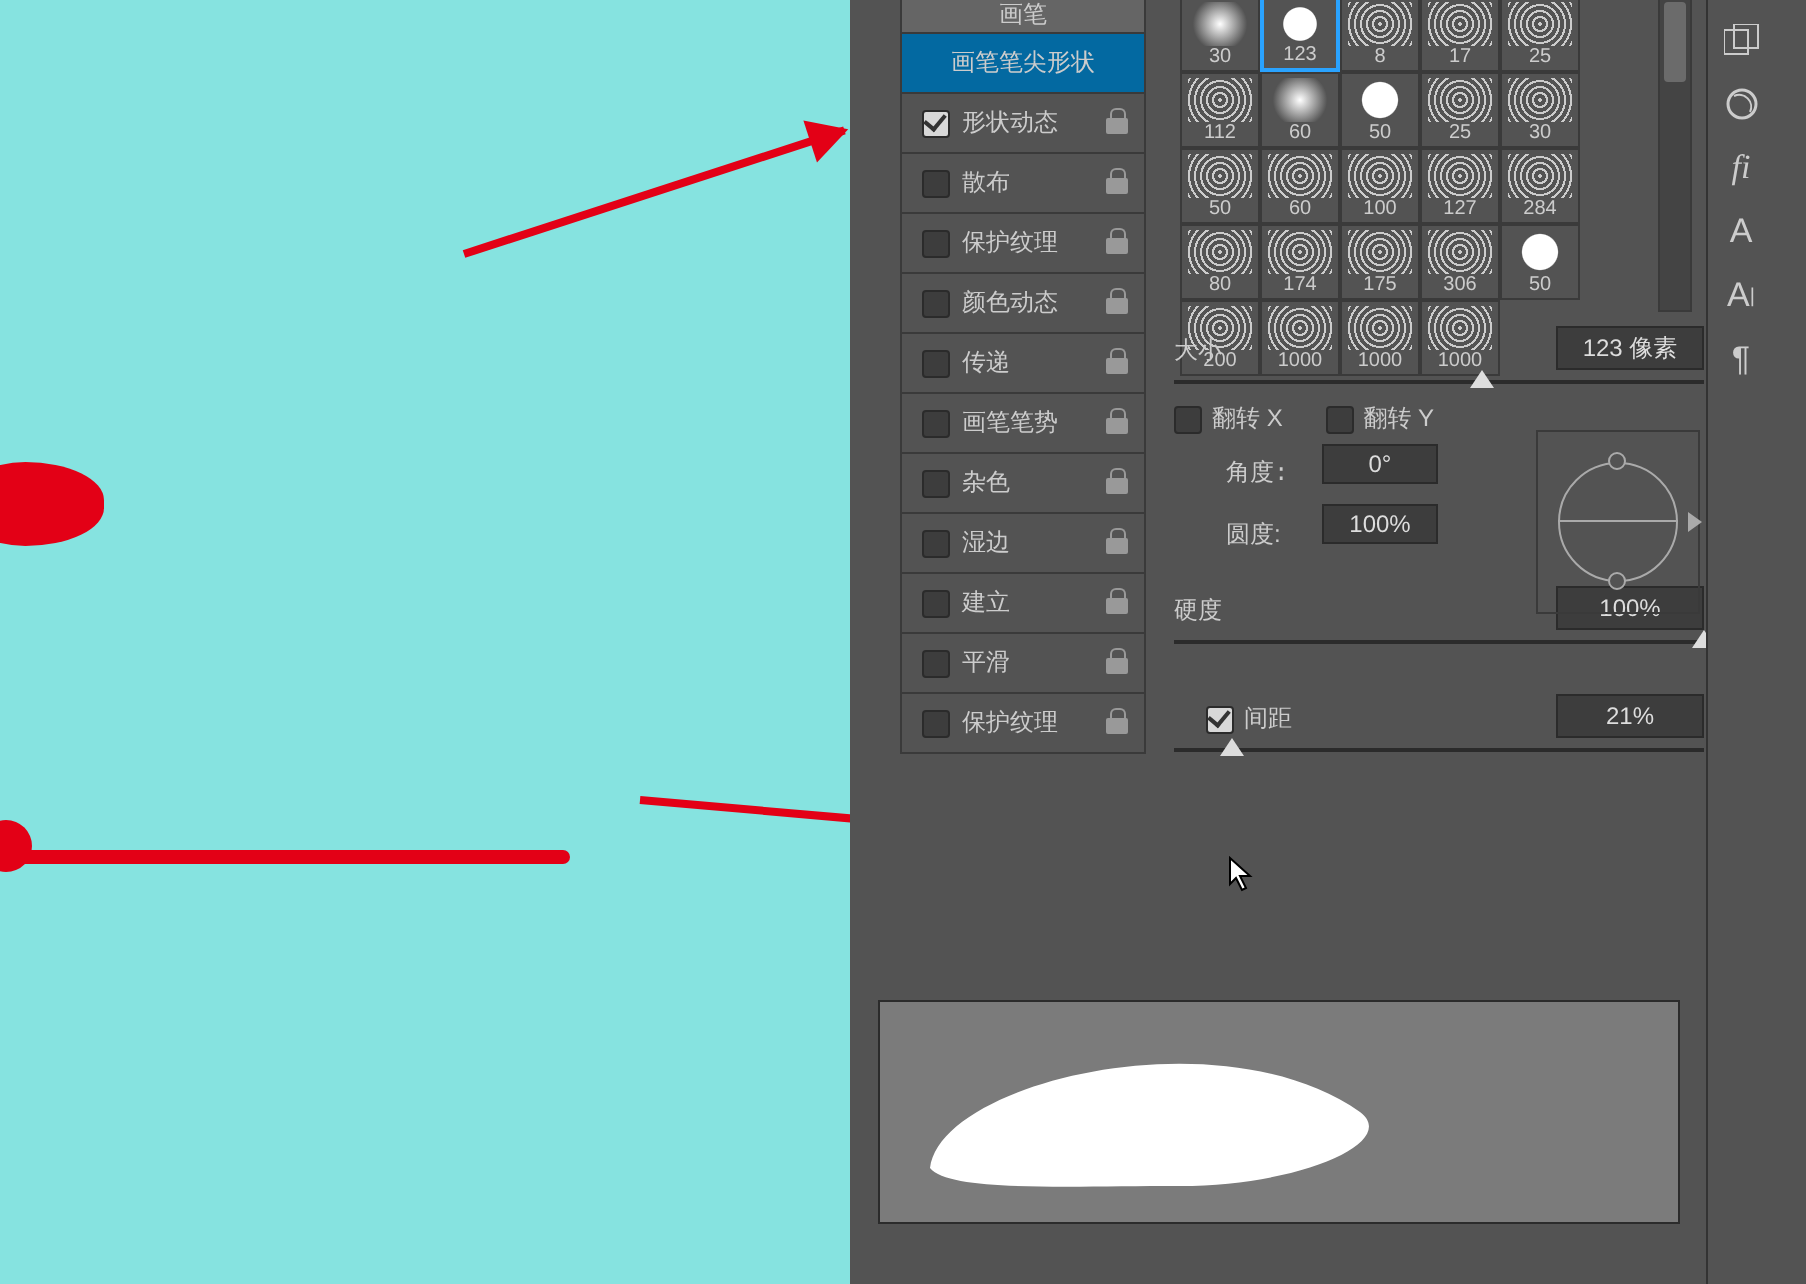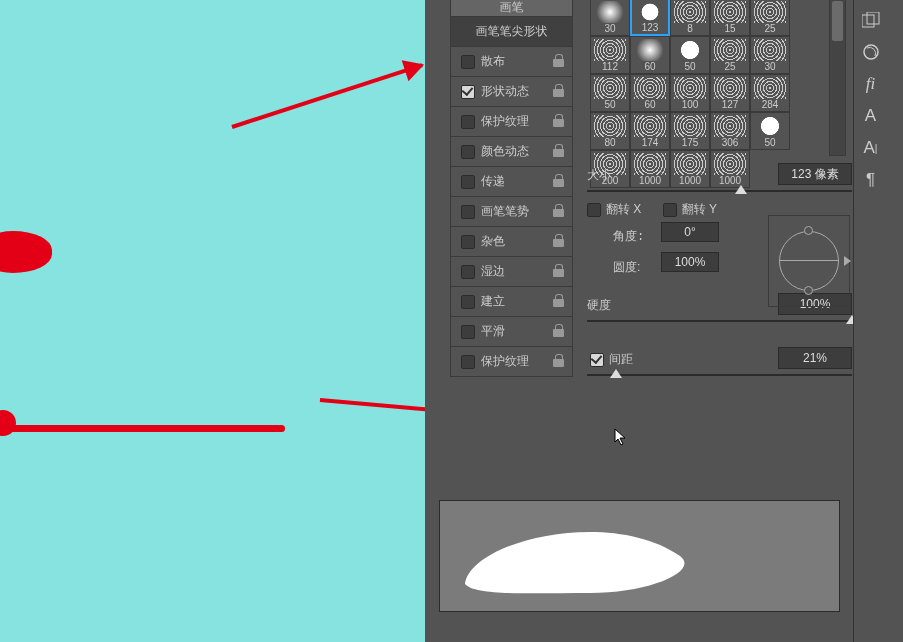--- a/index.html
+++ b/index.html
@@ -68,24 +68,24 @@
   <div class="blob2"></div>
   <div class="stroke3"></div>
   <div class="arrow" style="left:232px;top:125px;width:200px;transform:rotate(-18deg);"></div>
   <div class="arrow" style="left:320px;top:398px;width:195px;transform:rotate(5deg);"></div>
 </div>
 
 <div class="panel">
 
   <div class="opt-col">
     <div class="opt-head">画笔</div>
-    <div class="opt-item" style="text-align:center;padding-left:0;background:#404040;">画笔笔尖形状</div>
+    <div class="opt-item" style="text-align:center;padding-left:0;background:#0369a1;">画笔笔尖形状</div>
     <div id="optlist">
+        <div class="opt-item"><span class="cb on"></span><span>形状动态</span><span class="lock"></span></div>
         <div class="opt-item"><span class="cb"></span><span>散布</span><span class="lock"></span></div>
-        <div class="opt-item"><span class="cb on"></span><span>形状动态</span><span class="lock"></span></div>
         <div class="opt-item"><span class="cb"></span><span>保护纹理</span><span class="lock"></span></div>
         <div class="opt-item"><span class="cb"></span><span>颜色动态</span><span class="lock"></span></div>
         <div class="opt-item"><span class="cb"></span><span>传递</span><span class="lock"></span></div>
         <div class="opt-item"><span class="cb"></span><span>画笔笔势</span><span class="lock"></span></div>
         <div class="opt-item"><span class="cb"></span><span>杂色</span><span class="lock"></span></div>
         <div class="opt-item"><span class="cb"></span><span>湿边</span><span class="lock"></span></div>
         <div class="opt-item"><span class="cb"></span><span>建立</span><span class="lock"></span></div>
         <div class="opt-item"><span class="cb"></span><span>平滑</span><span class="lock"></span></div>
         <div class="opt-item"><span class="cb"></span><span>保护纹理</span><span class="lock"></span></div>
       </div>
@@ -99,21 +99,21 @@
       <div class="cell sel">
         <div class="thumb solid"></div>
         <span>123</span>
       </div>
       <div class="cell">
         <div class="thumb tex"></div>
         <span>8</span>
       </div>
       <div class="cell">
         <div class="thumb tex"></div>
-        <span>15</span>
+        <span>17</span>
       </div>
       <div class="cell">
         <div class="thumb tex"></div>
         <span>25</span>
       </div>
       <div class="cell">
         <div class="thumb tex"></div>
         <span>112</span>
       </div>
       <div class="cell">
@@ -221,21 +221,21 @@
     <div class="row" style="margin-bottom:24px;">
       <span class="lab">硬度</span>
       <span class="val">100%</span>
       <div class="slider">
         <div class="track"></div>
         <div class="tri" id="tri-hard" style="left: 100%;"></div>
       </div>
     </div>
 
     <div class="row" style="margin-bottom:18px;">
-      <label style="position:absolute;left:3px;"><span class="small-cb on"></span><span>间距</span></label>
+      <label style="position:absolute;left:16px;"><span class="small-cb on"></span><span>间距</span></label>
       <span class="val">21%</span>
       <div class="slider">
         <div class="track"></div>
         <div class="tri" id="tri-spc" style="left: 11%;"></div>
       </div>
     </div>
   </div>
 
   <div class="wheel">
     <div class="circ"></div>

